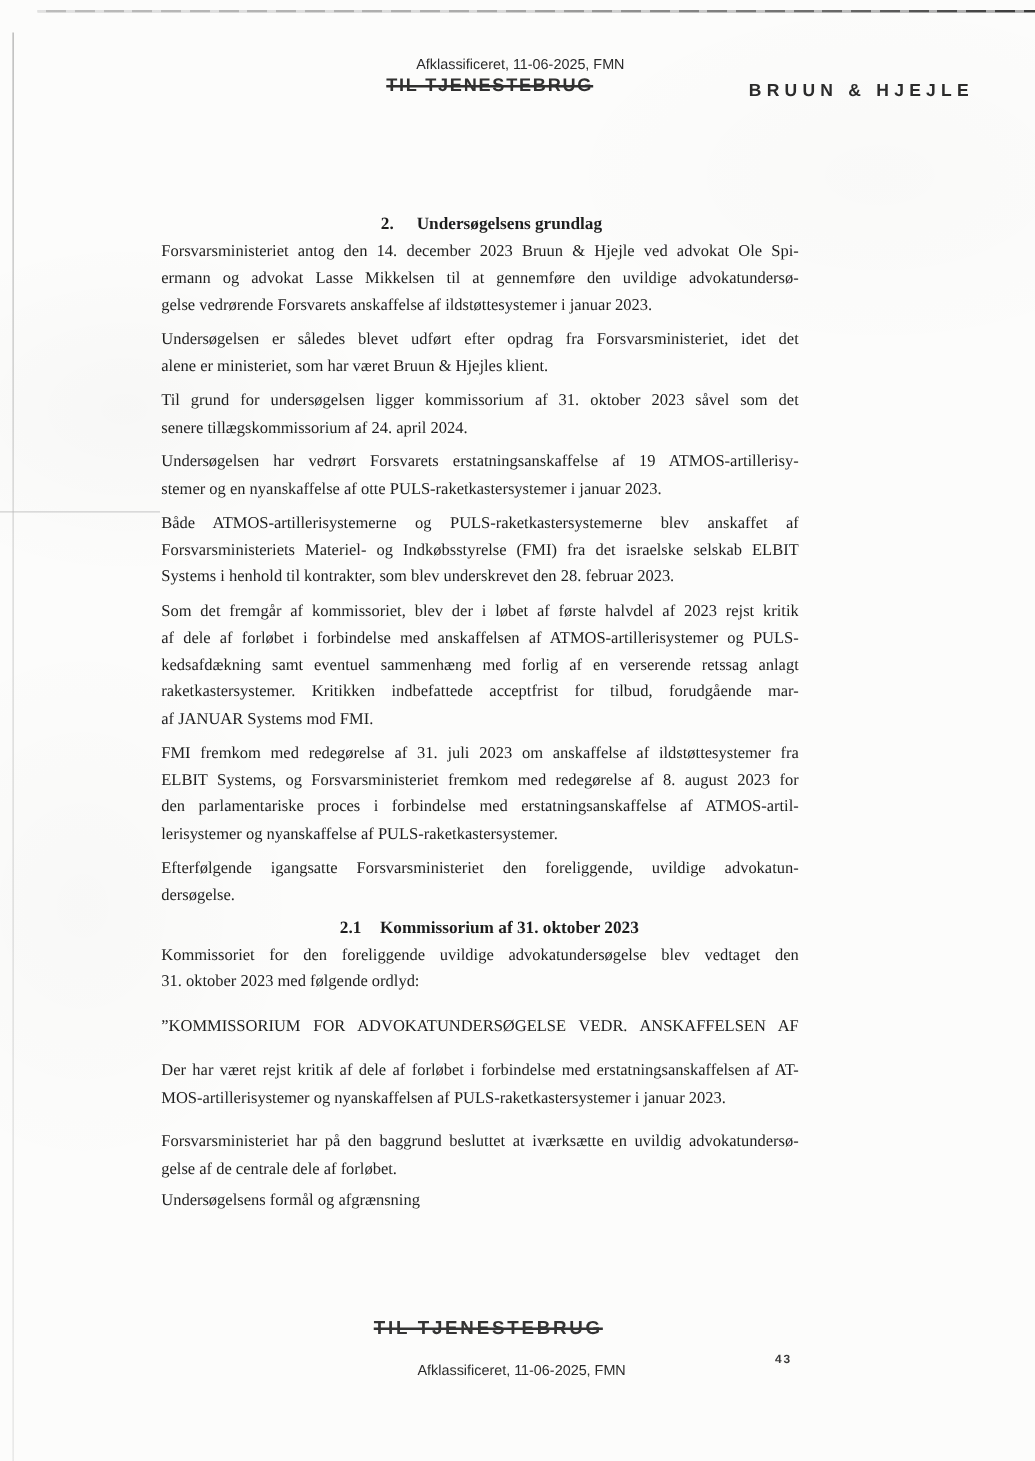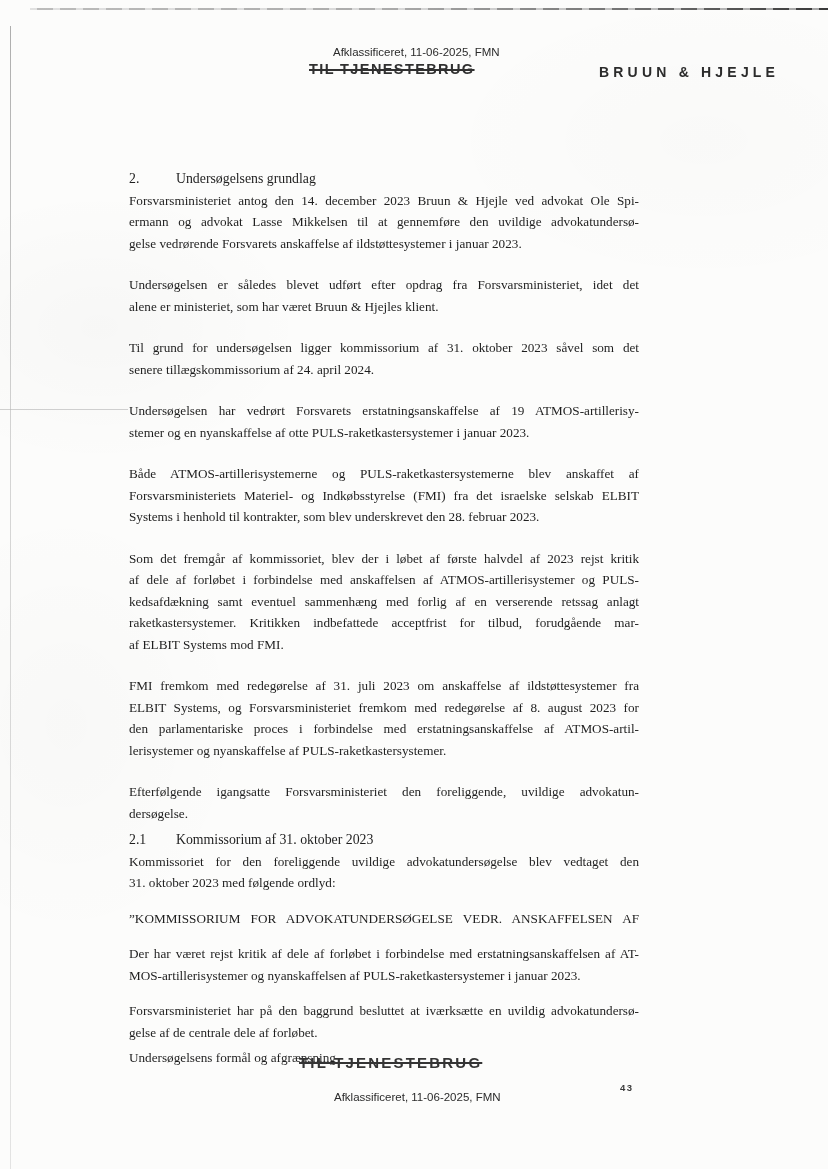--- a/index.html
+++ b/index.html
@@ -65,23 +65,23 @@
     position: absolute; top: 1082px; left: 620px;
     font-weight: bold; font-size: 9.5px; letter-spacing: 1.5px; color: #3a3a3a;
   }
 
   
   .content {
     position: absolute; left: 129px; top: 0; width: 510px;
     padding-top: 168px;
     font-size: 13.2px; line-height: 21.5px; color: #1e1e1e;
   }
-  .sec-head { font-weight: normal; font-size: 13.8px; }
+  .sec-head { font-weight: bold; font-size: 13.8px; text-align: center; }
   .sec-num { display: inline-block; width: 47px; }
-  .para  { margin-top: 20px; }
+  .para  { margin-top: 6px; }
   .para.first { margin-top: 0; }
   .quote { margin-top: 14px; }
   .h21   { margin-top: 5px; }
   .closing { margin-top: 4px; }
   .tline { text-align: justify; text-align-last: justify; line-height: 21.5px; overflow: hidden; }
   .tline.last { text-align-last: left; }
 </style>
 </head>
 <body>
 
@@ -121,21 +121,21 @@
     <div class="para">
         <div class="tline">Både ATMOS-artillerisystemerne og PULS-raketkastersystemerne blev anskaffet af</div>
         <div class="tline">Forsvarsministeriets Materiel- og Indkøbsstyrelse (FMI) fra det israelske selskab ELBIT</div>
         <div class="tline last">Systems i henhold til kontrakter, som blev underskrevet den 28. februar 2023.</div>
       </div>
     <div class="para">
         <div class="tline">Som det fremgår af kommissoriet, blev der i løbet af første halvdel af 2023 rejst kritik</div>
         <div class="tline">af dele af forløbet i forbindelse med anskaffelsen af ATMOS-artillerisystemer og PULS-</div>
         <div class="tline">kedsafdækning samt eventuel sammenhæng med forlig af en verserende retssag anlagt</div>
         <div class="tline">raketkastersystemer. Kritikken indbefattede acceptfrist for tilbud, forudgående mar-</div>
-        <div class="tline last">af ELBIT Systems mod FMI.</div>
+        <div class="tline last">af JANUAR Systems mod FMI.</div>
       </div>
     <div class="para">
         <div class="tline">FMI fremkom med redegørelse af 31. juli 2023 om anskaffelse af ildstøttesystemer fra</div>
         <div class="tline">ELBIT Systems, og Forsvarsministeriet fremkom med redegørelse af 8. august 2023 for</div>
         <div class="tline">den parlamentariske proces i forbindelse med erstatningsanskaffelse af ATMOS-artil-</div>
         <div class="tline last">lerisystemer og nyanskaffelse af PULS-raketkastersystemer.</div>
       </div>
     <div class="para">
         <div class="tline">Efterfølgende igangsatte Forsvarsministeriet den foreliggende, uvildige advokatun-</div>
         <div class="tline last">dersøgelse.</div>

